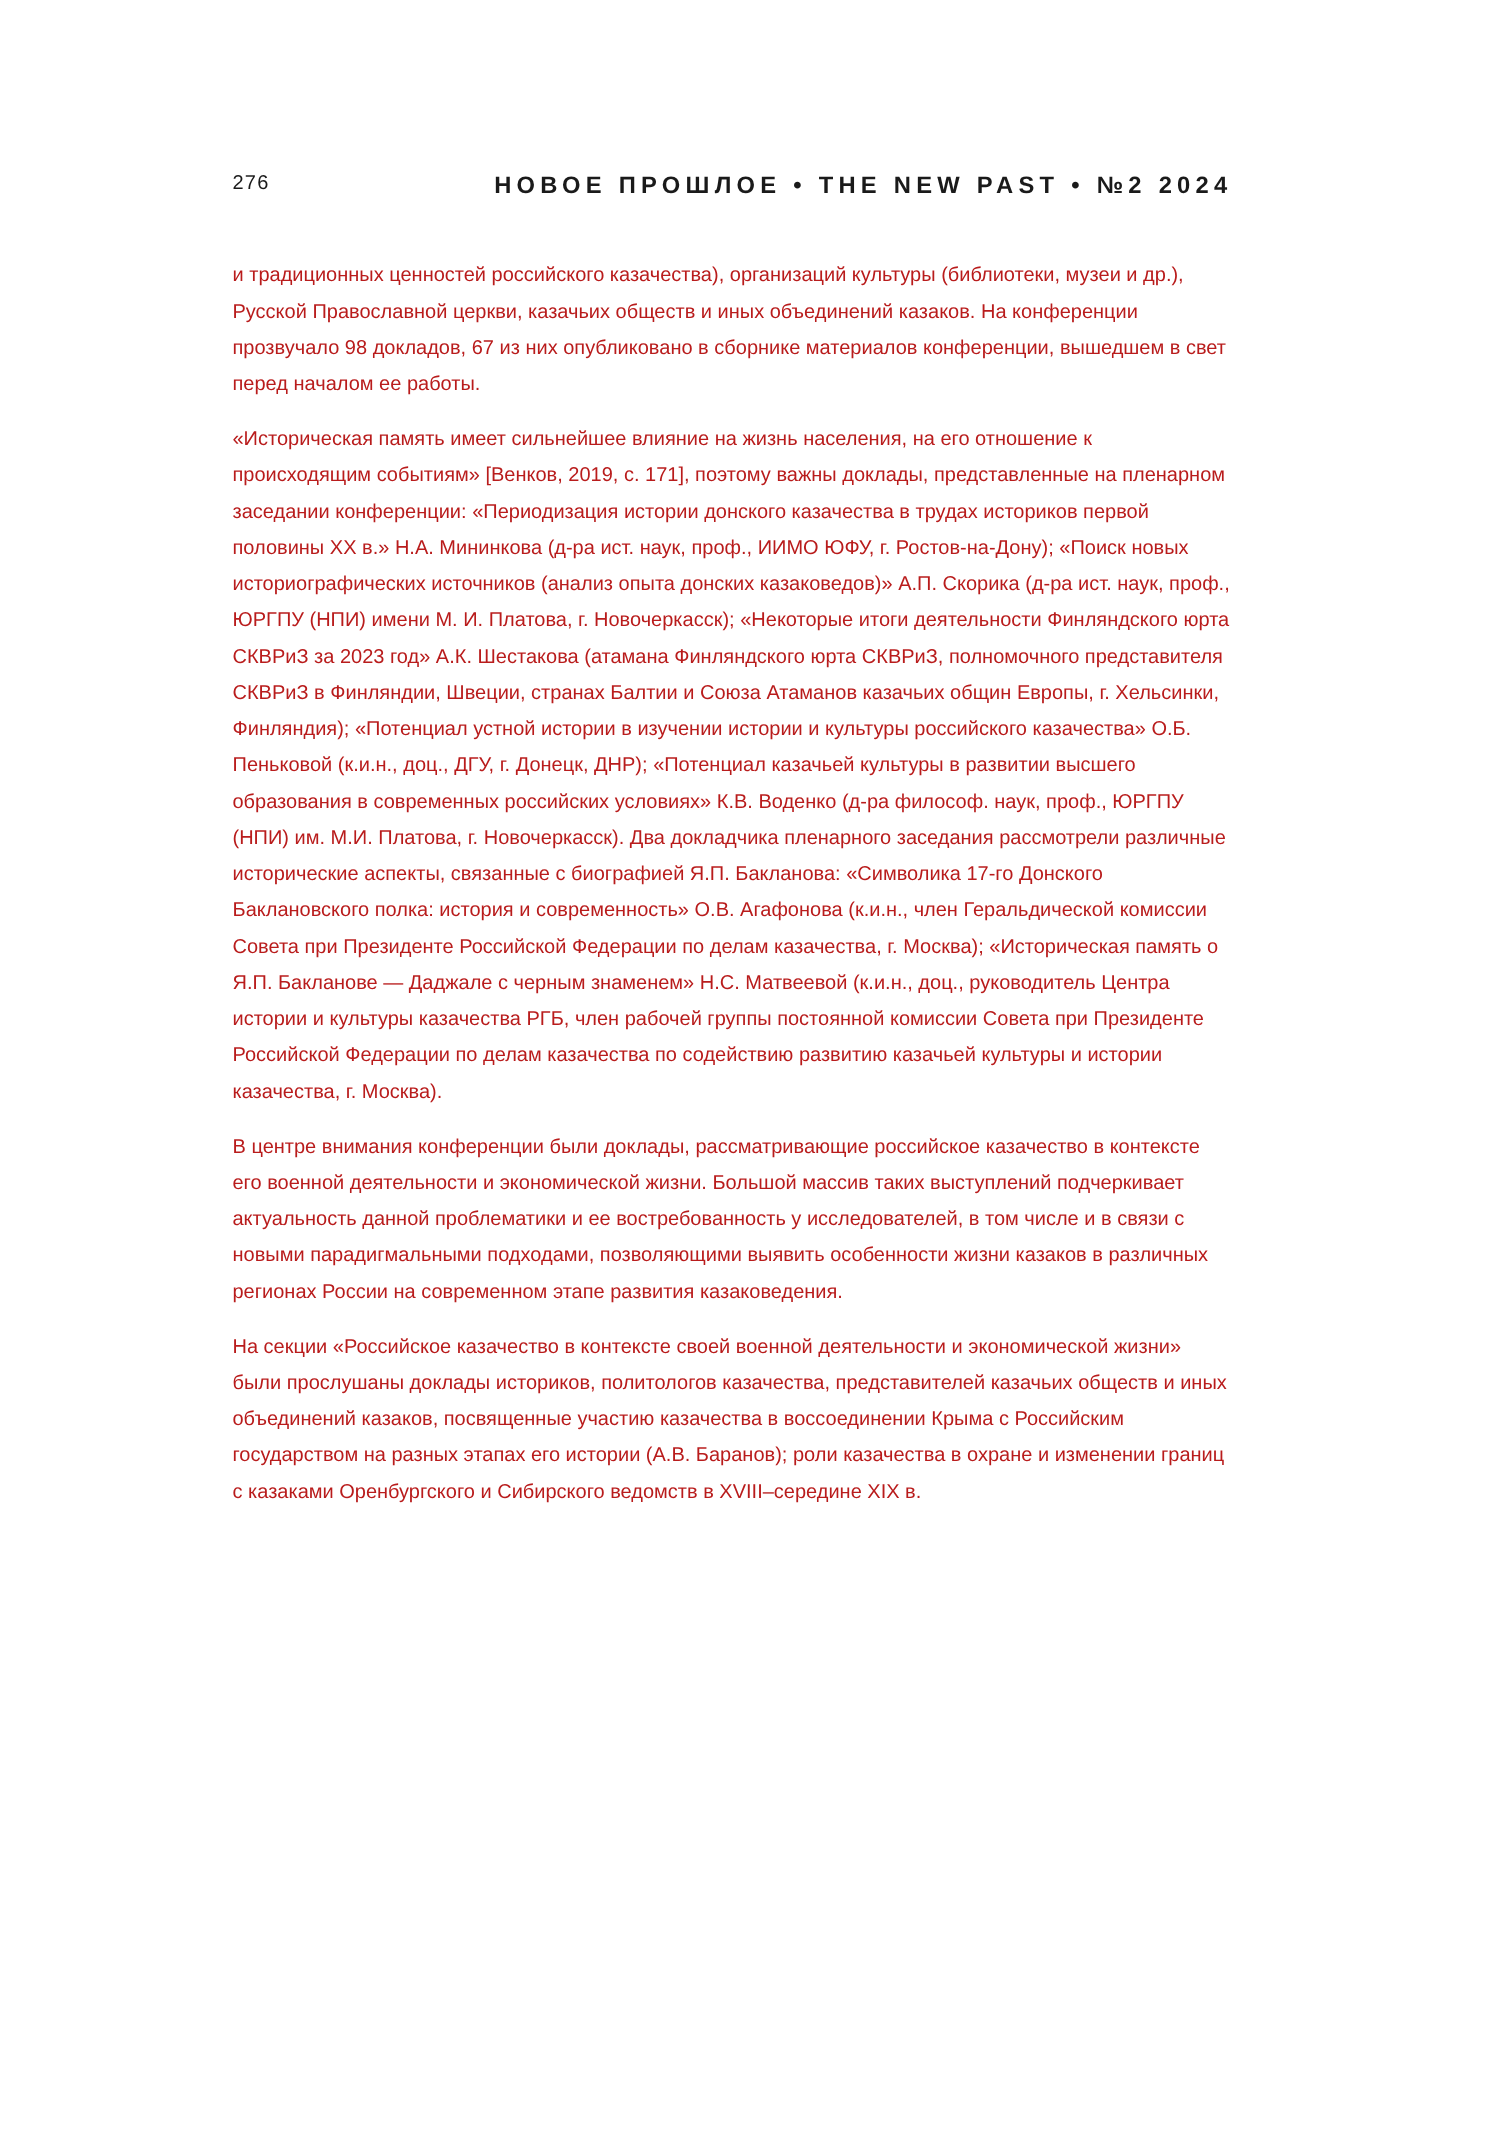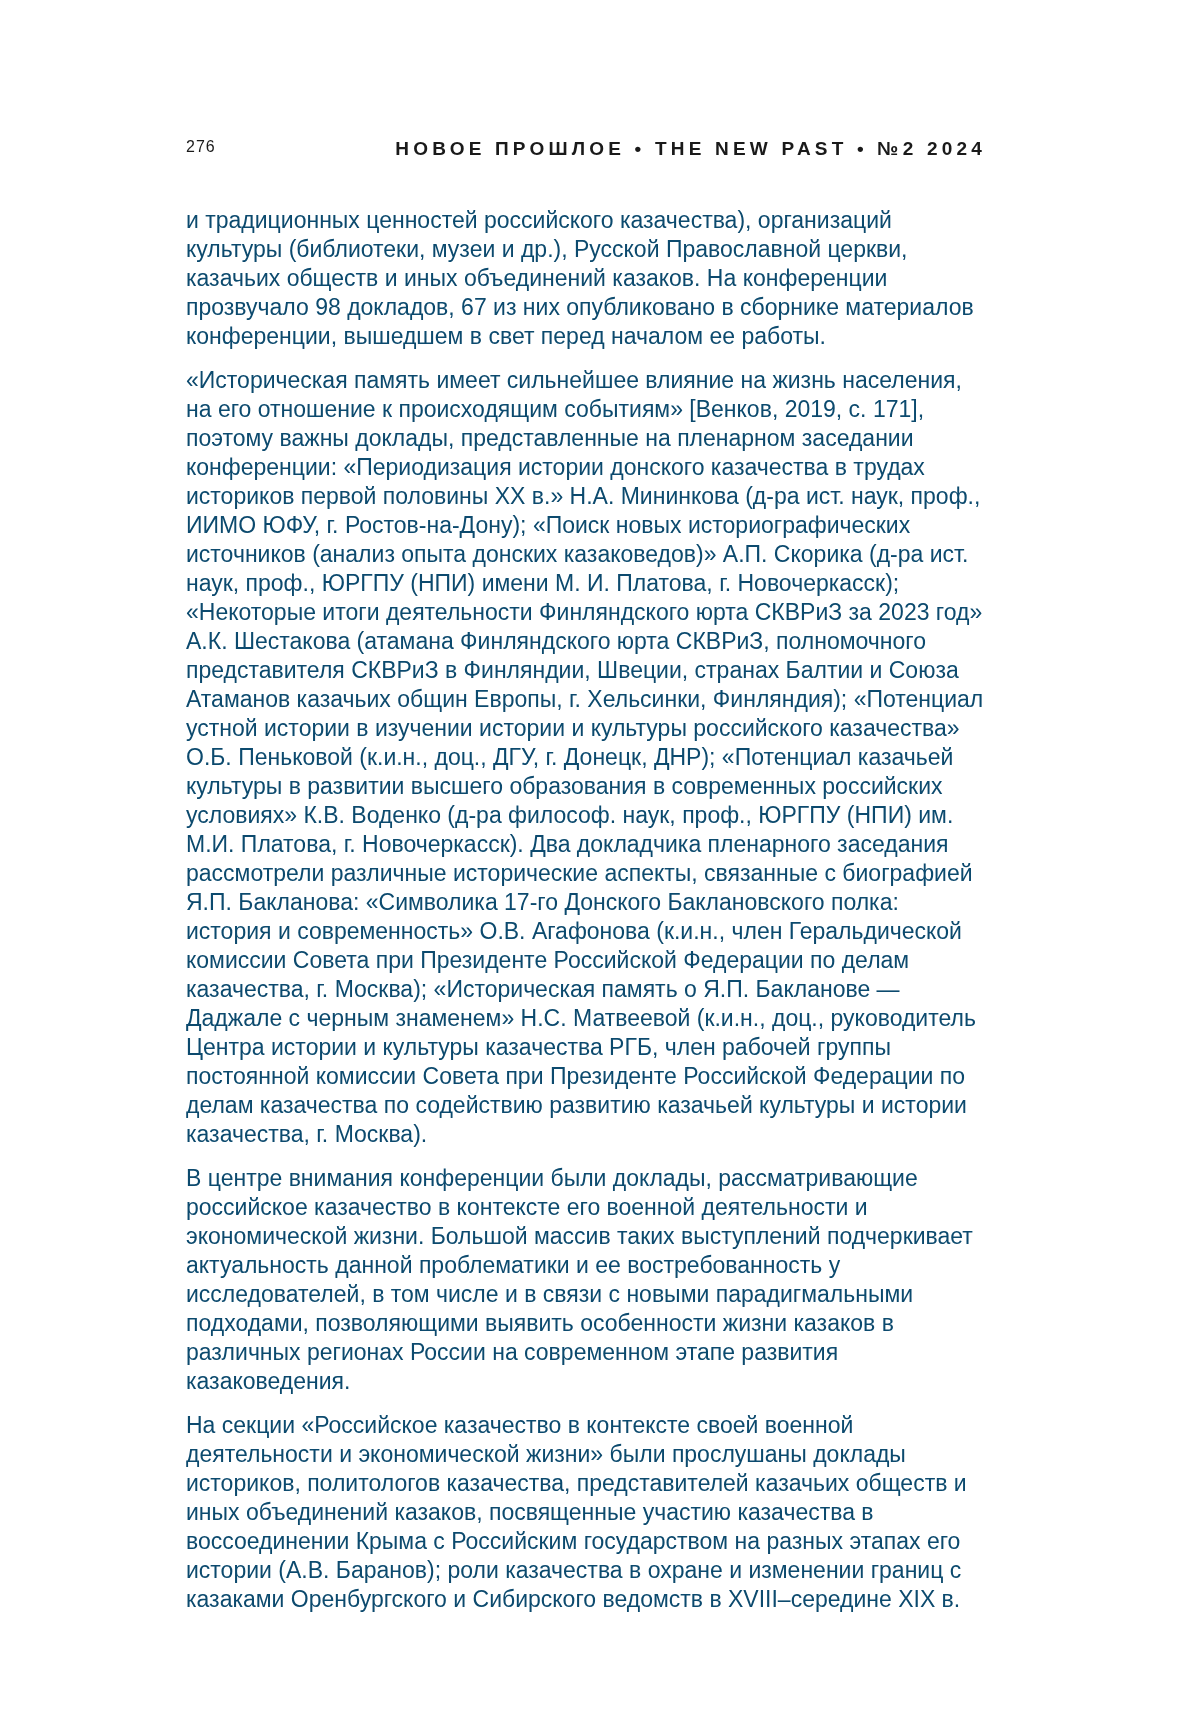--- a/index.html
+++ b/index.html
@@ -37,25 +37,25 @@
   .journal-title {
     font-size: 19px;
     font-weight: 700;
     letter-spacing: 4.2px;
     color: #1a1a1a;
     text-transform: uppercase;
     white-space: nowrap;
   }
   .body-text p {
     margin: 0 0 15px 0;
-    font-size: 23px;
+    font-size: 16px;
     line-height: 29px;
     font-weight: 400;
     text-align: left;
-    color: #0c4a6e;
+    color: #b91c1c;
   }
   .body-text p:last-child {
     margin-bottom: 0;
   }
 </style>
 </head>
 <body>
 
 <div class="page">
   <div class="content">

